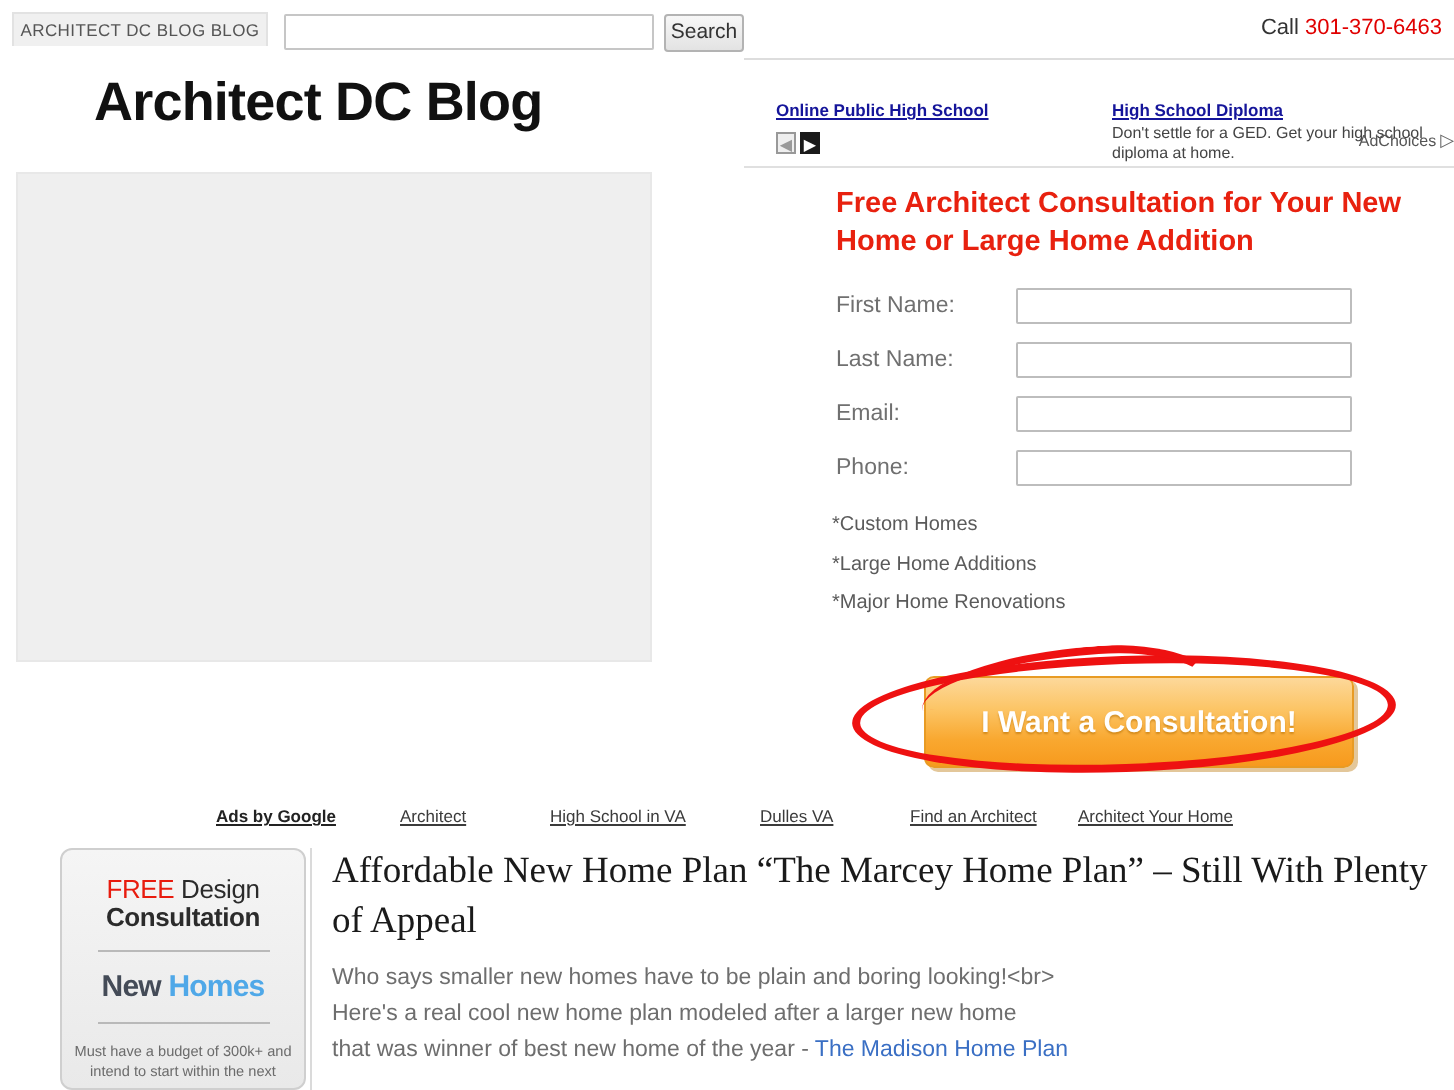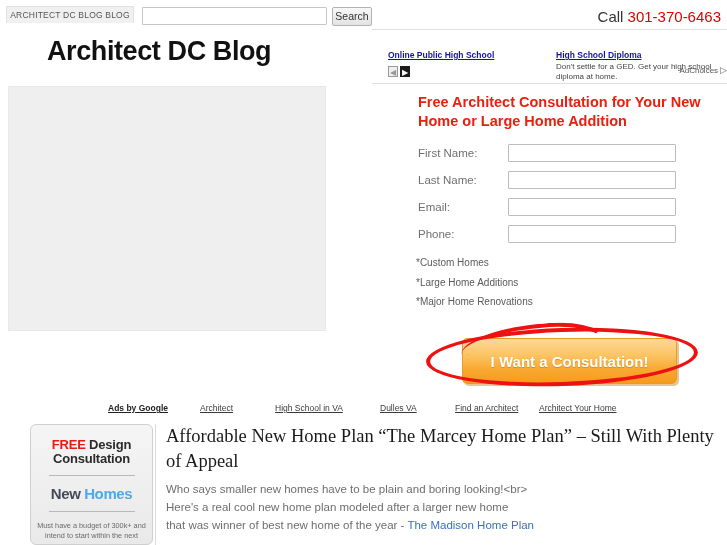--- a/index.html
+++ b/index.html
@@ -30,21 +30,21 @@
     outline:none;
   }
   .search-btn {
     position:absolute; left:332px; top:7px; width:40px; height:19px;
     background:linear-gradient(#f7f7f7,#e3e3e3);
     border:1px solid #b3b3b3; border-radius:2px;
     font-family:"Liberation Sans", sans-serif; font-size:10.5px; color:#333;
     cursor:pointer; padding:0; line-height:17px;
   }
   .call-line {
-    position:absolute; right:6px; top:8px; font-size:15px; color:#333;
+    position:absolute; right:6px; top:8px; font-size:11px; color:#333;
     white-space:nowrap;
   }
   .call-line .num { color:#e00000; font-weight:400; }
 
   .hr-top {
     position:absolute; left:372px; top:29px; width:355px;
     border-top:1px solid #dddddd;
   }
 
   
@@ -143,21 +143,21 @@
   }
   .adsrow b { font-weight:bold; color:#222; cursor:default; }
 
   
   .sidebar-ad {
     position:absolute; left:30px; top:424px; width:123px; height:121px;
     background:linear-gradient(#f5f5f5,#e9e9e9);
     border:1px solid #cfcfcf; border-radius:6px;
     overflow:hidden; text-align:center;
   }
-  .sa-l1 { margin-top:12px; font-size:13px; font-weight:bold; letter-spacing:-.2px; }
+  .sa-l1 { margin-top:12px; font-size:13px; font-weight:normal; letter-spacing:-.2px; }
   .sa-l1 .free { color:#e81b0e; }
   .sa-l1 .design { color:#2b2b2b; }
   .sa-l2 { font-size:13px; font-weight:bold; color:#2b2b2b; letter-spacing:-.2px; margin-top:-1px;}
   .sa-divider { width:86px; height:1px; background:#b9b9b9; margin:9px auto; }
   .sa-l3 { font-size:15px; font-weight:bold; letter-spacing:-.4px; }
   .sa-l3 .new { color:#444b57; }
   .sa-l3 .homes { color:#4fa8e8; }
   .sa-fine { font-size:7.3px; color:#6b6b6b; line-height:9.5px; padding:0 4px; margin-top:1px; }
 
   .vrule { position:absolute; left:155px; top:424px; width:1px; height:121px; background:#dadada; }

